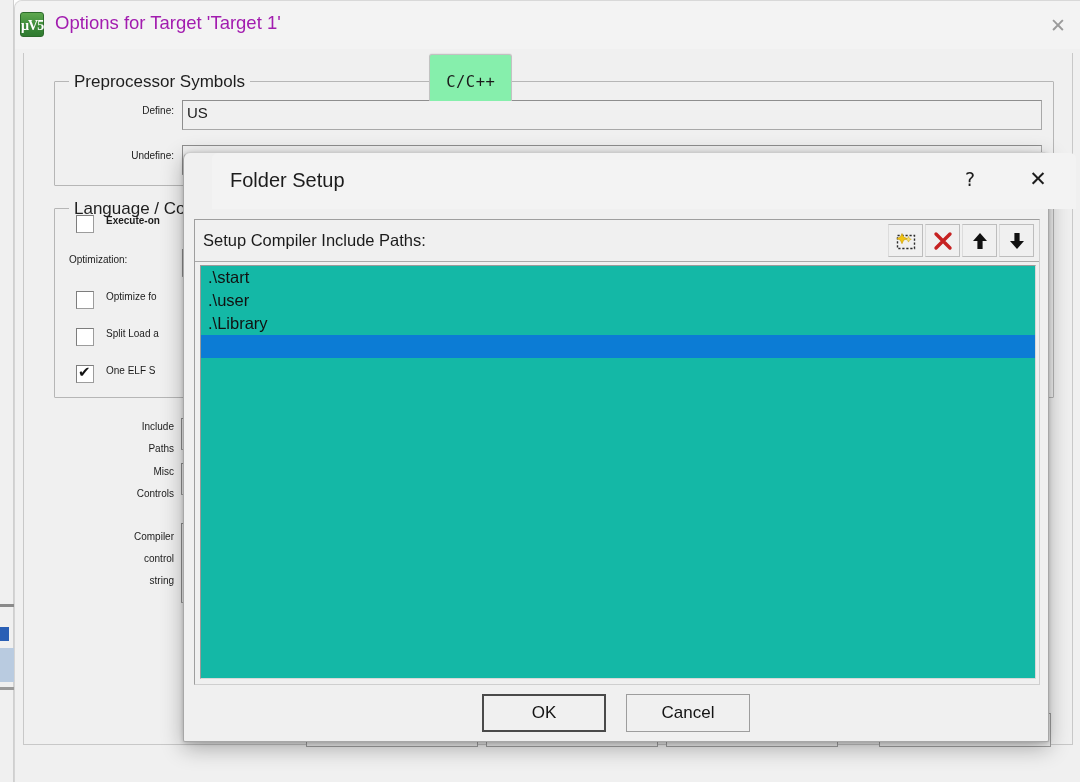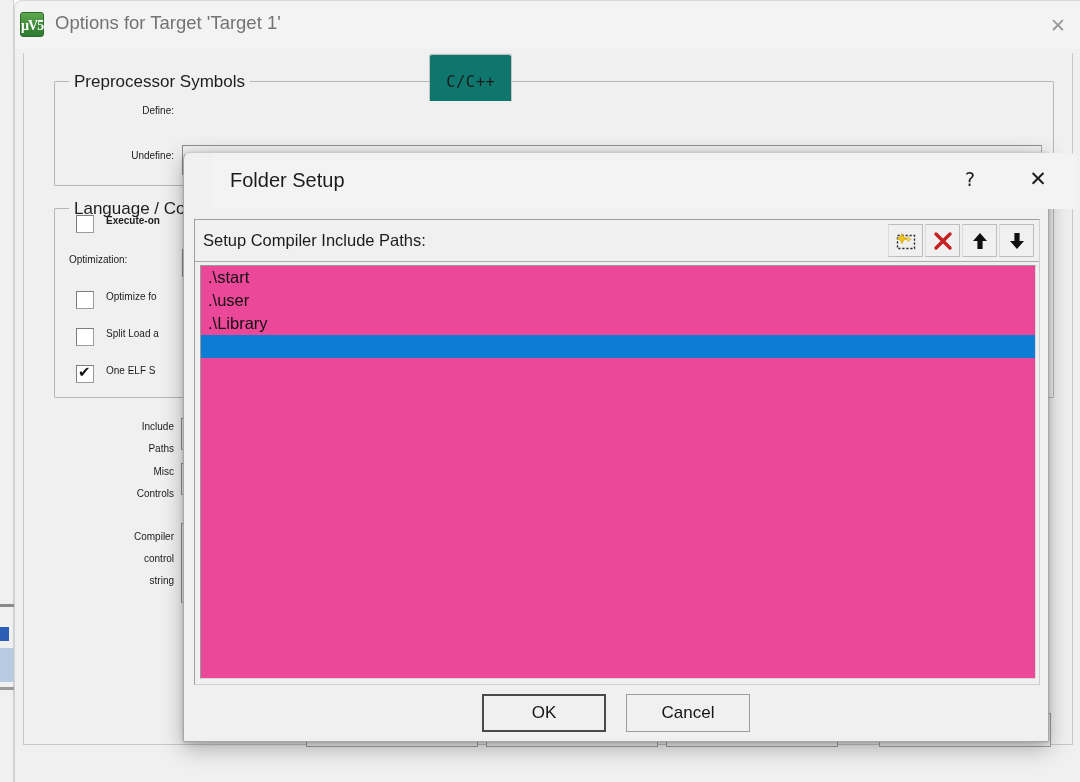--- a/index.html
+++ b/index.html
@@ -62,21 +62,21 @@
     font-family: "Liberation Serif", serif;
     font-size: 14px;
     font-weight: bold;
     line-height: 25px;
     text-align: center;
     letter-spacing: -1px;
   }
   .title-text {
     position: absolute; left: 40px; top: 11px;
     font-size: 18.5px;
-    color: #737373;
+    color: #a21caf;
     white-space: nowrap;
   }
   .win-close {
     position: absolute; right: 0px; top: 0px;
     width: 46px; height: 48px;
     color: #9a9a9a;
     font-size: 19px;
     line-height: 48px;
     text-align: center;
     cursor: default;
@@ -111,21 +111,21 @@
     letter-spacing: 0.5px;
     cursor: default;
   }
   .tab .sep {
     position: absolute;
     right: 0; top: 4px; bottom: 4px;
     width: 2px; background: #7a7a7a;
   }
   .tab.first { border-left: 2px solid #7a7a7a; }
   .tab.active {
-    background: #0f766e;
+    background: #86efac;
     border: 1px solid #c2c2c2;
     border-bottom: none;
     border-top-left-radius: 3px;
     border-top-right-radius: 3px;
     margin-top: -9px;
     padding-top: 15px;
     padding-left: 16px;
     padding-right: 16px;
     z-index: 3;
     box-shadow: 0 -1px 1px rgba(0,0,0,0.05);
@@ -290,21 +290,21 @@
     position: relative;
     cursor: default;
   }
   .tool-btn + .tool-btn { margin-left: 2px; }
   .tool-btn svg { position: absolute; left: 50%; top: 50%; transform: translate(-50%,-50%); }
 
   .listbox {
     position: absolute;
     left: 5px; top: 45px;
     width: 836px; height: 414px;
-    background: #ec4899;
+    background: #14b8a6;
     border: 1px solid #9a9a9a;
     border-bottom-color: #d8d8d8;
     border-right-color: #d8d8d8;
     overflow: hidden;
   }
   .list-item {
     height: 23px;
     line-height: 22px;
     padding-left: 7px;
     font-size: 16.5px;
@@ -399,20 +399,21 @@
         </div>
       <div class="tab-underline"></div>
     </div>
 
     <div class="content">
 
       <div class="group" style="left:30px; top:28px; width:1000px; height:105px;">
         <div class="group-title">Preprocessor Symbols</div>
       </div>
       <div class="lbl right" style="left:60px; top:52px; width:90px;">Define:</div>
+      <div class="field" style="left:158px; top:47px; width:860px; height:30px;">US</div>
       <div class="lbl right" style="left:45px; top:97px; width:105px;">Undefine:</div>
       <div class="field" style="left:158px; top:92px; width:860px; height:30px;"></div>
 
       <div class="group" style="left:30px; top:155px; width:1000px; height:190px;">
         <div class="group-title">Language / Co</div>
       </div>
 
       <div class="checkbox" style="left:52px; top:162px;"></div>
       <div class="lbl" style="left:82px; top:162px;font-weight:bold;">Execute-on</div>
 

